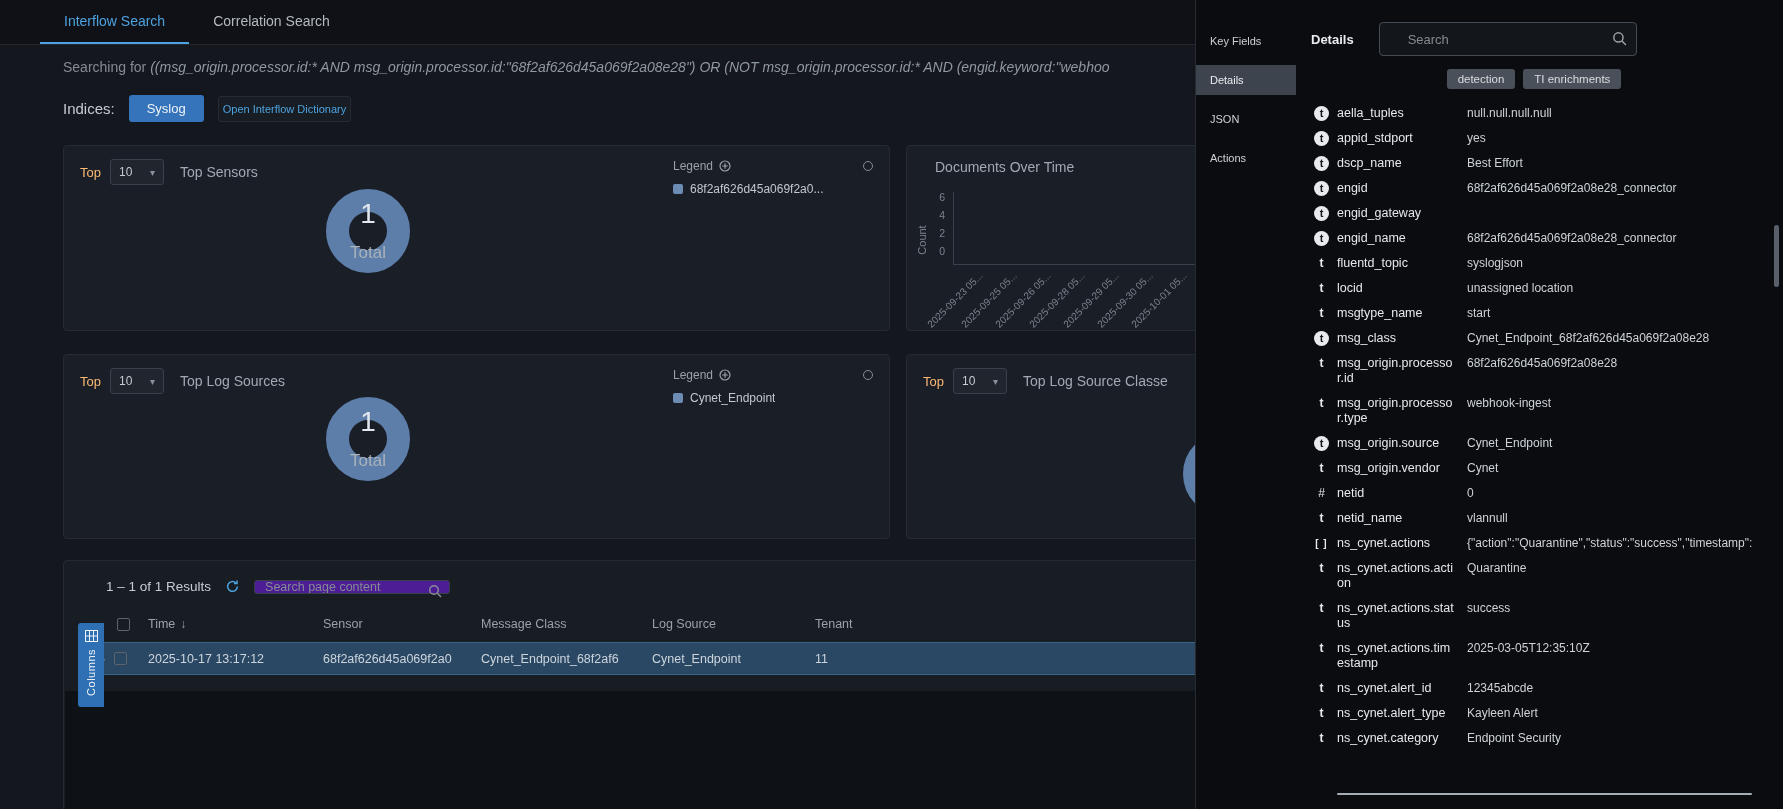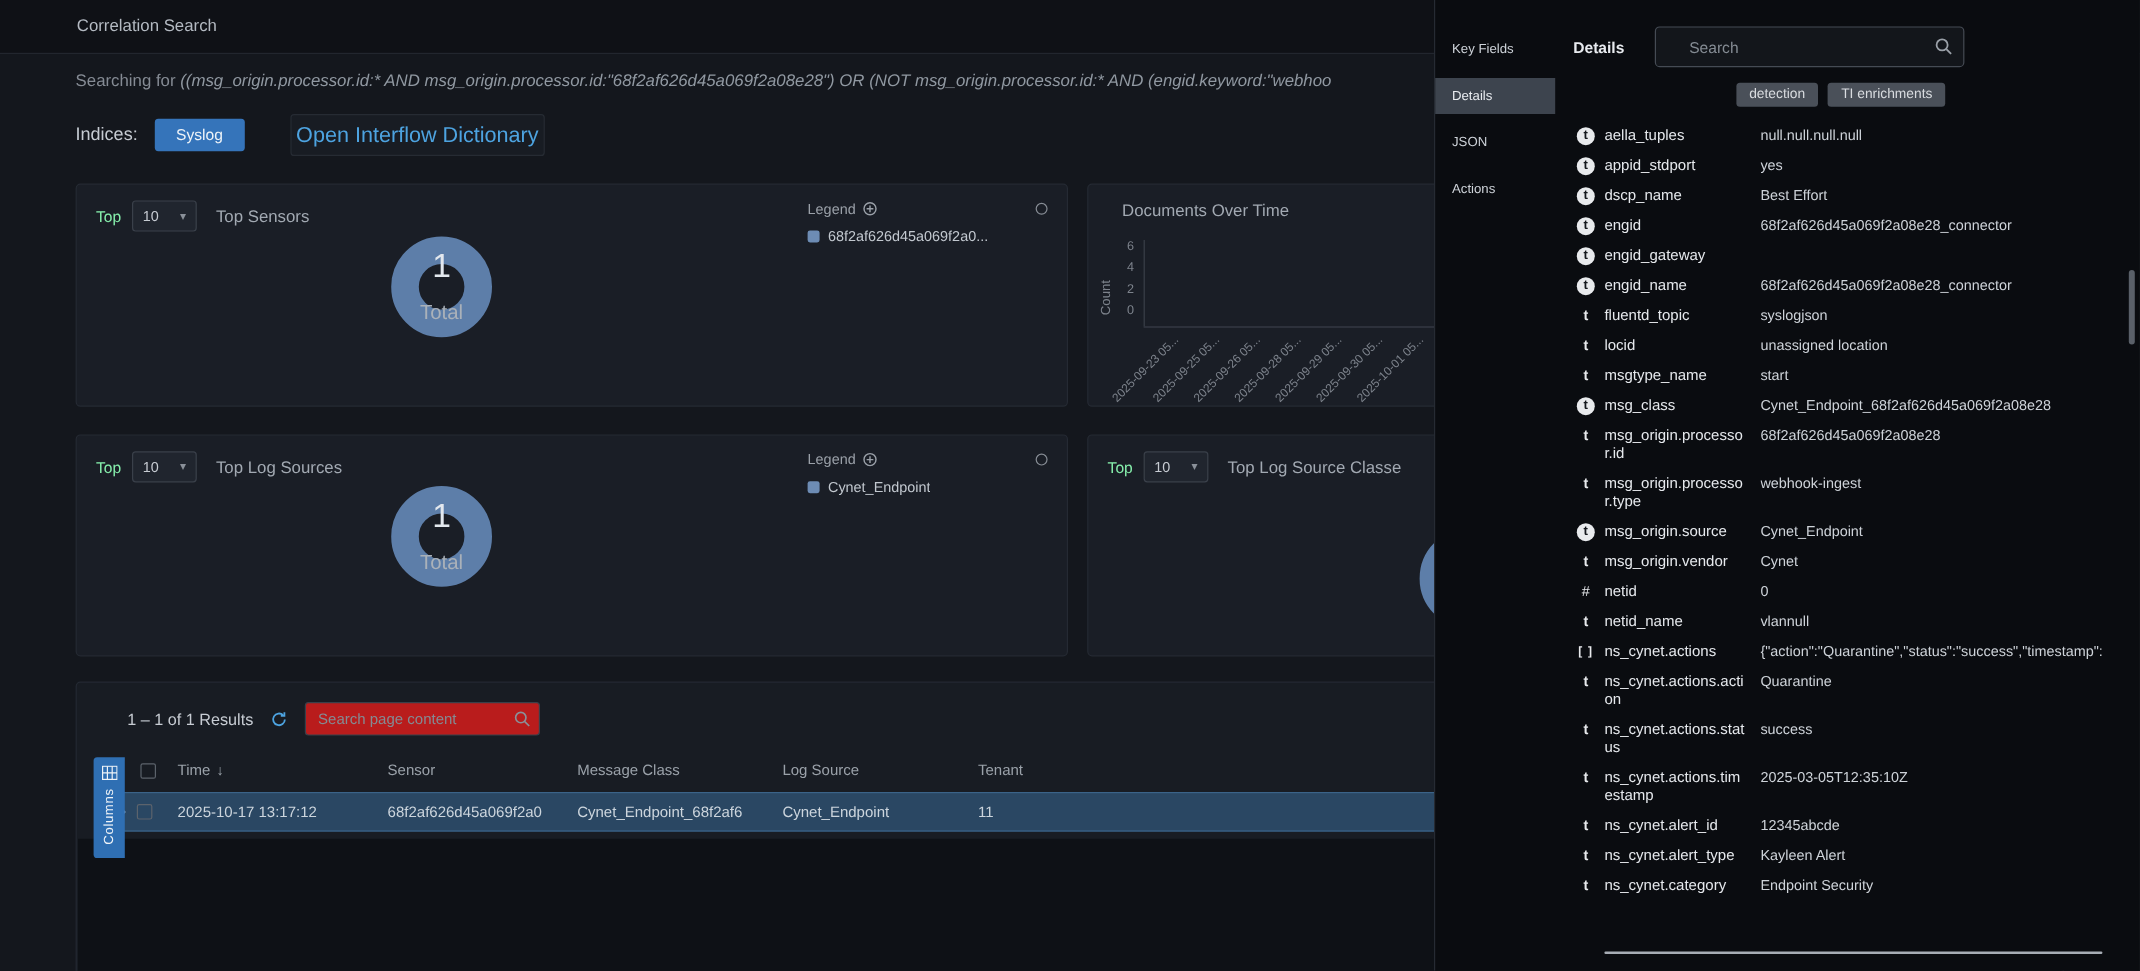--- a/index.html
+++ b/index.html
@@ -14,29 +14,29 @@
   
   .topbar { height:45px; background:#0f1116; border-bottom:1px solid #22262e; display:flex; align-items:stretch; padding-left:40px; }
   .tab { display:flex; align-items:center; padding:0 24px; font-size:14px; color:#b4bac2; cursor:pointer; border-bottom:2px solid transparent; }
   .tab.active { color:#4da3e0; border-bottom-color:#4da3e0; }
 
   
   .summary { margin:14px 0 0 63px; font-size:14px; color:#858b94; white-space:nowrap; }
   .summary .query { font-style:italic; color:#9098a1; }
   .indices { margin:20px 0 0 63px; display:flex; align-items:center; gap:14px; font-size:15px; color:#c6cbd2; }
   .btn-syslog { background:#3574ba; color:#eef3f8; font-size:13px; padding:6px 18px; border-radius:3px; border:none; cursor:pointer; }
-  .btn-dict { background:#181c23; color:#4da3e0; font-size:18px; padding:6px 4px; border-radius:3px; border:1px solid #262b33; cursor:pointer;margin-left:24px; }
+  .btn-dict { background:#181c23; color:#4da3e0; font-size:11px; padding:6px 4px; border-radius:3px; border:1px solid #262b33; cursor:pointer; }
 
   
   .charts-row { display:flex; gap:16px; margin:23px 0 0 63px; }
   .panel { background:#1a1e26; border:1px solid #252a33; border-radius:4px; position:relative; }
   .donut-panel { width:827px; height:186px; }
   .wide-panel { width:814px; height:186px; overflow:hidden; }
   .panel-header { display:flex; align-items:center; padding:13px 16px 0 16px; }
-  .top-label { font-size:13px; color:#86efac; margin-right:9px; }
+  .top-label { font-size:13px; color:#fdba74; margin-right:9px; }
   .top-select { display:flex; align-items:center; justify-content:space-between; width:54px; height:26px; padding:0 8px; background:#20252e; border:1px solid #3a404a; border-radius:3px; font-size:12px; color:#c6cbd2; cursor:pointer; }
   .top-select .caret { color:#8a9099; font-size:10px; }
   .panel-title { font-size:14px; color:#a2a9b2; margin-left:16px; white-space:nowrap; }
   .legend-box { position:absolute; top:13px; right:44px; width:172px; }
   .legend-head { display:flex; align-items:center; gap:6px; font-size:12px; color:#9aa0a8; }
   .legend-item { display:flex; align-items:center; gap:7px; margin-top:9px; }
   .swatch { width:10px; height:10px; border-radius:2px; flex:none; }
   .legend-label { font-size:12px; color:#c2c8cf; white-space:nowrap; overflow:hidden; text-overflow:ellipsis; }
   .panel-circle-icon { position:absolute; top:15px; right:16px; width:10px; height:10px; border:1.5px solid #878d95; border-radius:50%; }
   .donut { position:absolute; width:84px; height:84px; border:23px solid #5d7ea9; border-radius:50%; }
@@ -54,21 +54,21 @@
   .xticks { position:absolute; left:36px; top:86px; right:0; height:58px; }
   .xtick { position:absolute; top:2px; width:112px; text-align:right; font-size:10px; color:#7d838c; transform:rotate(-45deg); transform-origin:100% 0; white-space:nowrap; }
 
   
   .results-panel { margin:21px 0 0 63px; width:1657px; height:260px; background:#181c23; border:1px solid #242933; border-radius:4px; position:relative; padding-top:16px; }
   .table-fill { position:absolute; left:1px; right:1px; top:130px; bottom:1px; background:#0e1116; border-radius:0 0 4px 4px; }
   .results-toolbar { display:flex; align-items:center; gap:14px; margin-left:42px; position:relative; z-index:2; }
   .results-count { font-size:13.5px; color:#c7ccd3; }
   .refresh-btn { background:none; border:none; padding:0; cursor:pointer; display:flex; }
   .page-search { position:relative; }
-  .page-search input { width:196px; height:28px; background:#b91c1c; border:1px solid #3a404a; border-radius:3px; color:#d6dade; font-size:12.5px; padding:0 30px 0 10px; }
+  .page-search input { width:196px; height:14px; background:#4c1d95; border:1px solid #3a404a; border-radius:3px; color:#d6dade; font-size:12.5px; padding:0 30px 0 10px; }
   .page-search .mag { position:absolute; right:8px; top:7px; }
   input::placeholder { color:#848b93; }
   .columns-strip { position:absolute; left:14px; top:62px; width:26px; height:84px; background:#2f6fb3; border-radius:3px 0 0 3px; display:flex; flex-direction:column; align-items:center; padding-top:7px; gap:7px; cursor:pointer; z-index:3; }
   .columns-text { writing-mode:vertical-rl; transform:rotate(180deg); font-size:11px; color:#eef3f8; letter-spacing:.5px; }
   .table { margin:14px 0 0 20px; position:relative; z-index:2; }
   .thead, .trow { display:grid; grid-template-columns:64px 175px 158px 171px 163px 1fr; align-items:center; }
   .thead { height:30px; font-size:12.5px; color:#9aa1a9; }
   .sort-arrow { color:#9aa1a9; margin-left:5px; font-size:12px; }
   .trow { height:33px; margin-top:3px; background:#2a4763; font-size:12.5px; color:#ccd5dd; border-top:1px solid #3b6388; border-bottom:1px solid #3b6388; cursor:pointer; }
   .lead { display:flex; align-items:center; gap:9px; padding-left:16px; }
@@ -97,20 +97,21 @@
   .icon-array { font-size:10px; letter-spacing:1px; }
   .fname { width:118px; flex:none; margin-right:12px; font-size:12.5px; color:#e6e9ed; line-height:15px; word-break:break-all; }
   .fvalue { flex:1; font-size:12px; color:#ced3d9; line-height:15px; white-space:nowrap; overflow:hidden; }
   .v-thumb { position:absolute; right:4px; top:225px; width:5px; height:62px; border-radius:3px; background:#5a6069; }
   .h-thumb { position:absolute; bottom:14px; left:41px; width:415px; height:2px; background:#a7adb5; border-radius:1px; }
 </style>
 </head>
 <body>
 
 <div class="topbar">
+    <div class="tab active">Interflow Search</div>
     <div class="tab">Correlation Search</div>
   </div>
 
 <div class="summary">
   <span>Searching for</span>
   <span class="query">((msg_origin.processor.id:* AND msg_origin.processor.id:"68f2af626d45a069f2a08e28") OR (NOT msg_origin.processor.id:* AND (engid.keyword:"webhoo</span>
 </div>
 
 <div class="indices">
   <span>Indices:</span>

